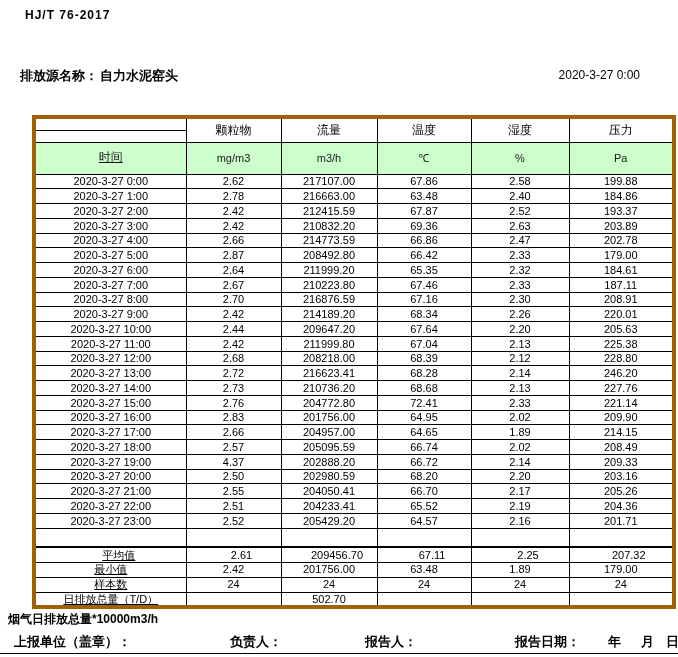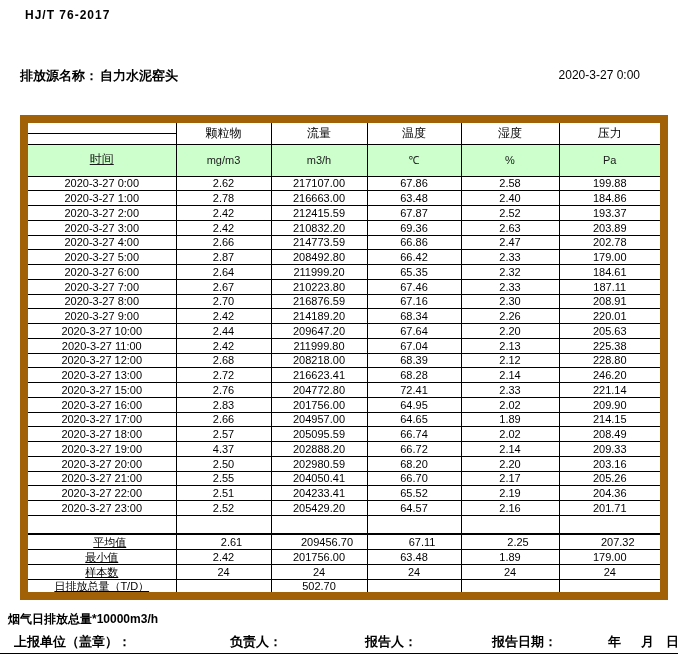--- a/index.html
+++ b/index.html
@@ -6,21 +6,21 @@
   html, body { width: 678px; height: 657px; background: #ffffff; }
   body { font-family: "Liberation Sans", sans-serif; color: #000; }
   .page { position: relative; width: 678px; height: 657px; background: #fff; overflow: hidden; }
 
   .doc-standard { position: absolute; left: 25px; top: 8px; font-size: 12px; font-weight: bold; letter-spacing: 1px; }
   .doc-title { position: absolute; left: 0; top: 28px; width: 678px; text-align: center; font-size: 15px; font-weight: bold; letter-spacing: 1px; }
   .source-label { position: absolute; left: 20px; top: 67px; font-size: 13px; font-weight: bold; }
   .source-name { position: absolute; left: 100px; top: 67px; font-size: 13px; font-weight: bold; }
   .report-datetime { position: absolute; right: 38px; top: 68px; font-size: 12px; }
 
-  table.report { position: absolute; left: 20px; top: 115px; width: 640px; border-collapse: collapse; table-layout: fixed; border: 8px solid #a16207; }
+  table.report { position: absolute; left: 32px; top: 115px; width: 640px; border-collapse: collapse; table-layout: fixed; border: 4px solid #a16207; }
   table.report th, table.report td {
     border: 1px solid #000; font-size: 11px; font-weight: normal;
     text-align: center; vertical-align: middle; padding: 0;
     white-space: nowrap; overflow: hidden; line-height: 1.1;
   }
   tr.row-top { height: 25px; }
   tr.row-top th { font-size: 12px; }
   th.time-head-blank { position: relative; }
   th.time-head-blank .split { position: absolute; left: 0; right: 0; top: 50%; border-top: 1px solid #000; }
   tr.row-green { height: 32px; }
@@ -30,21 +30,21 @@
   tr.data-row { height: 14.75px; }
   tr.empty-row { height: 19px; }
   tr.summary-row { height: 15px; }
   tr.thick-top td { border-top: 2px solid #000; padding-left: 16px; }
 
   .note { position: absolute; left: 8px; top: 611px; font-size: 12px; font-weight: bold; }
   .sign-row span { position: absolute; top: 633px; font-size: 13px; font-weight: bold; }
   .sign-unit { left: 14px; }
   .sign-responsible { left: 230px; }
   .sign-reporter { left: 365px; }
-  .sign-date { left: 492px; }
+  .sign-date { left: 515px; }
   .sign-year { left: 608px; }
   .sign-month { left: 641px; }
   .sign-day { left: 666px; }
   .bottom-rule { position: absolute; left: 0; top: 653px; width: 678px; border-top: 1px solid #000; }
 </style>
 </head>
 <body>
 
 <div class="page">
 
@@ -189,20 +189,28 @@
         </tr>
         <tr class="data-row">
           <td>2020-3-27 13:00</td>
           <td>2.72</td>
           <td>216623.41</td>
           <td>68.28</td>
           <td>2.14</td>
           <td>246.20</td>
         </tr>
         <tr class="data-row">
+          <td>2020-3-27 14:00</td>
+          <td>2.73</td>
+          <td>210736.20</td>
+          <td>68.68</td>
+          <td>2.13</td>
+          <td>227.76</td>
+        </tr>
+        <tr class="data-row">
           <td>2020-3-27 15:00</td>
           <td>2.76</td>
           <td>204772.80</td>
           <td>72.41</td>
           <td>2.33</td>
           <td>221.14</td>
         </tr>
         <tr class="data-row">
           <td>2020-3-27 16:00</td>
           <td>2.83</td>

